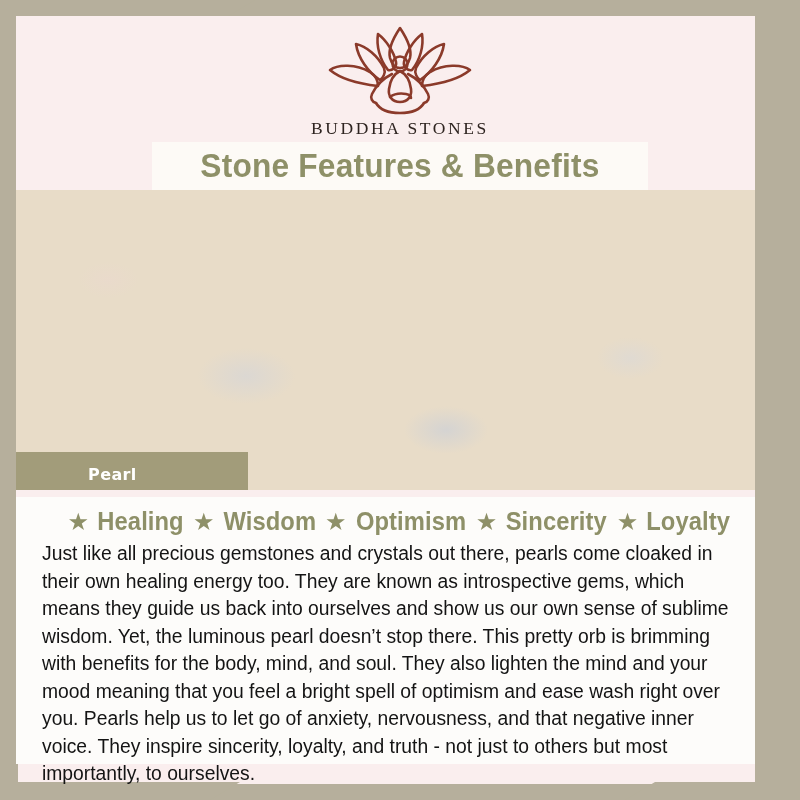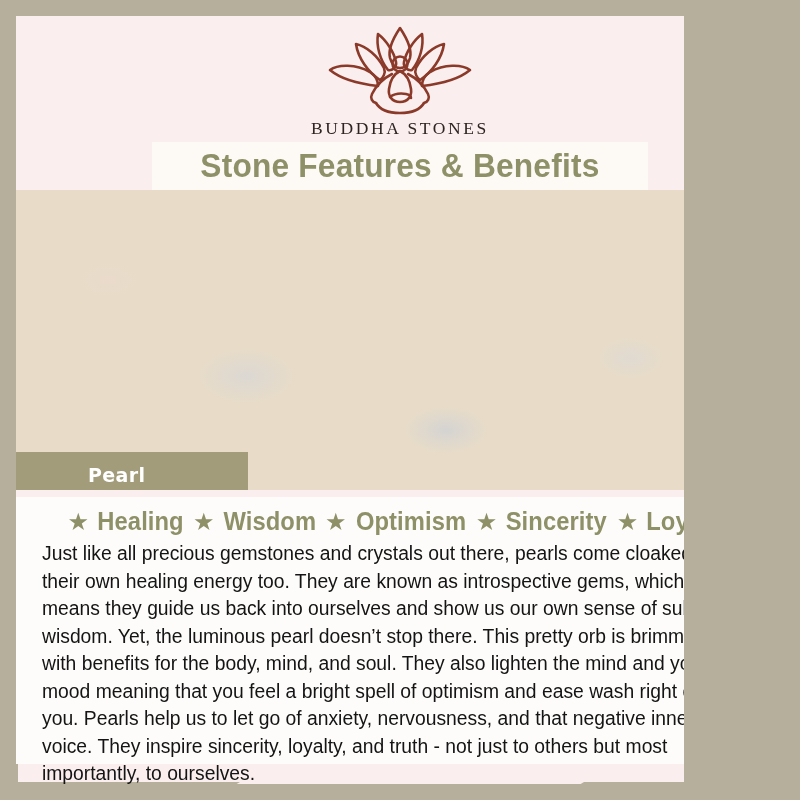--- a/index.html
+++ b/index.html
@@ -9,21 +9,21 @@
   body {
     width: 800px;
     height: 800px;
     overflow: hidden;
     font-family: "Liberation Sans", sans-serif;
     background: #b6af9c;
   }
 
   .poster {
     position: relative;
-    width: 684px;
+    width: 755px;
     height: 800px;
     background: #b6af9c;
     overflow: hidden;
   }
 
   
   .page-bg {
     position: absolute;
     left: 16px;
     top: 16px;
@@ -189,21 +189,21 @@
     width: 232px;
     height: 38px;
     background: rgba(150,145,110,0.86);
     display: flex;
     align-items: center;
     z-index: 5;
   }
   .stone-tag-label {
     margin-left: 72px;
     color: #ffffff;
-    font-size: 19px;
+    font-size: 16px;
     font-weight: bold;
     letter-spacing: 0.4px;
     font-family: "DejaVu Sans", sans-serif;
     margin-top: 7px;
   }
 
   
   .content {
     position: absolute;
     left: 16px;

